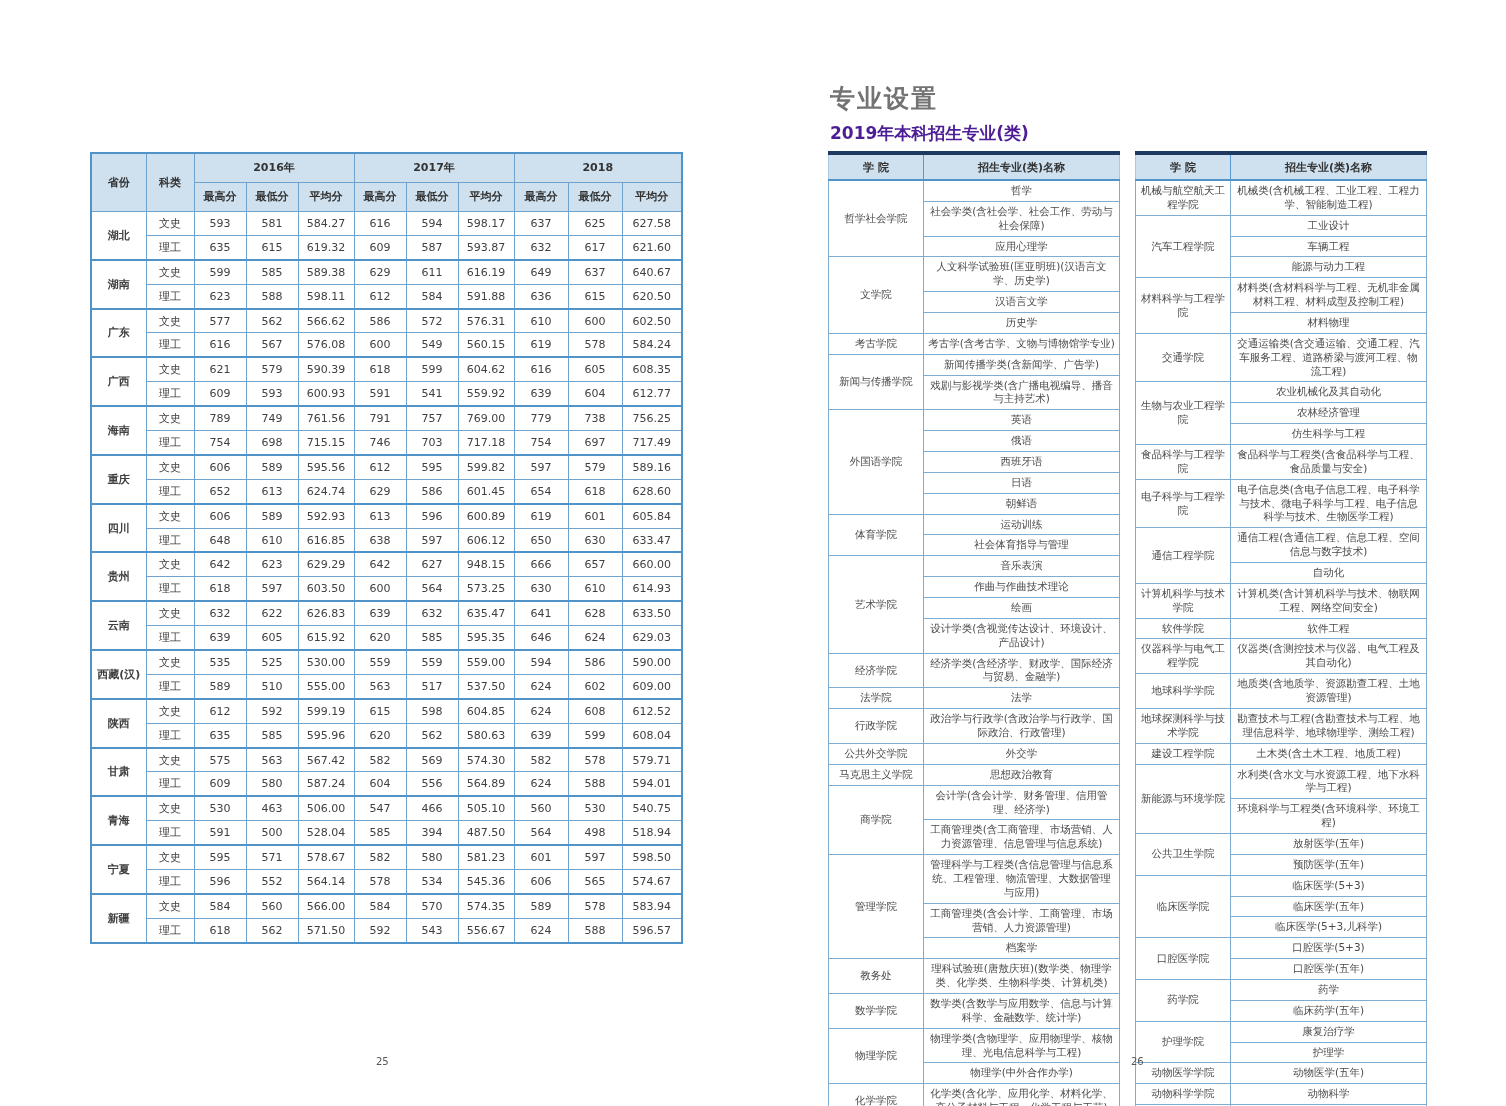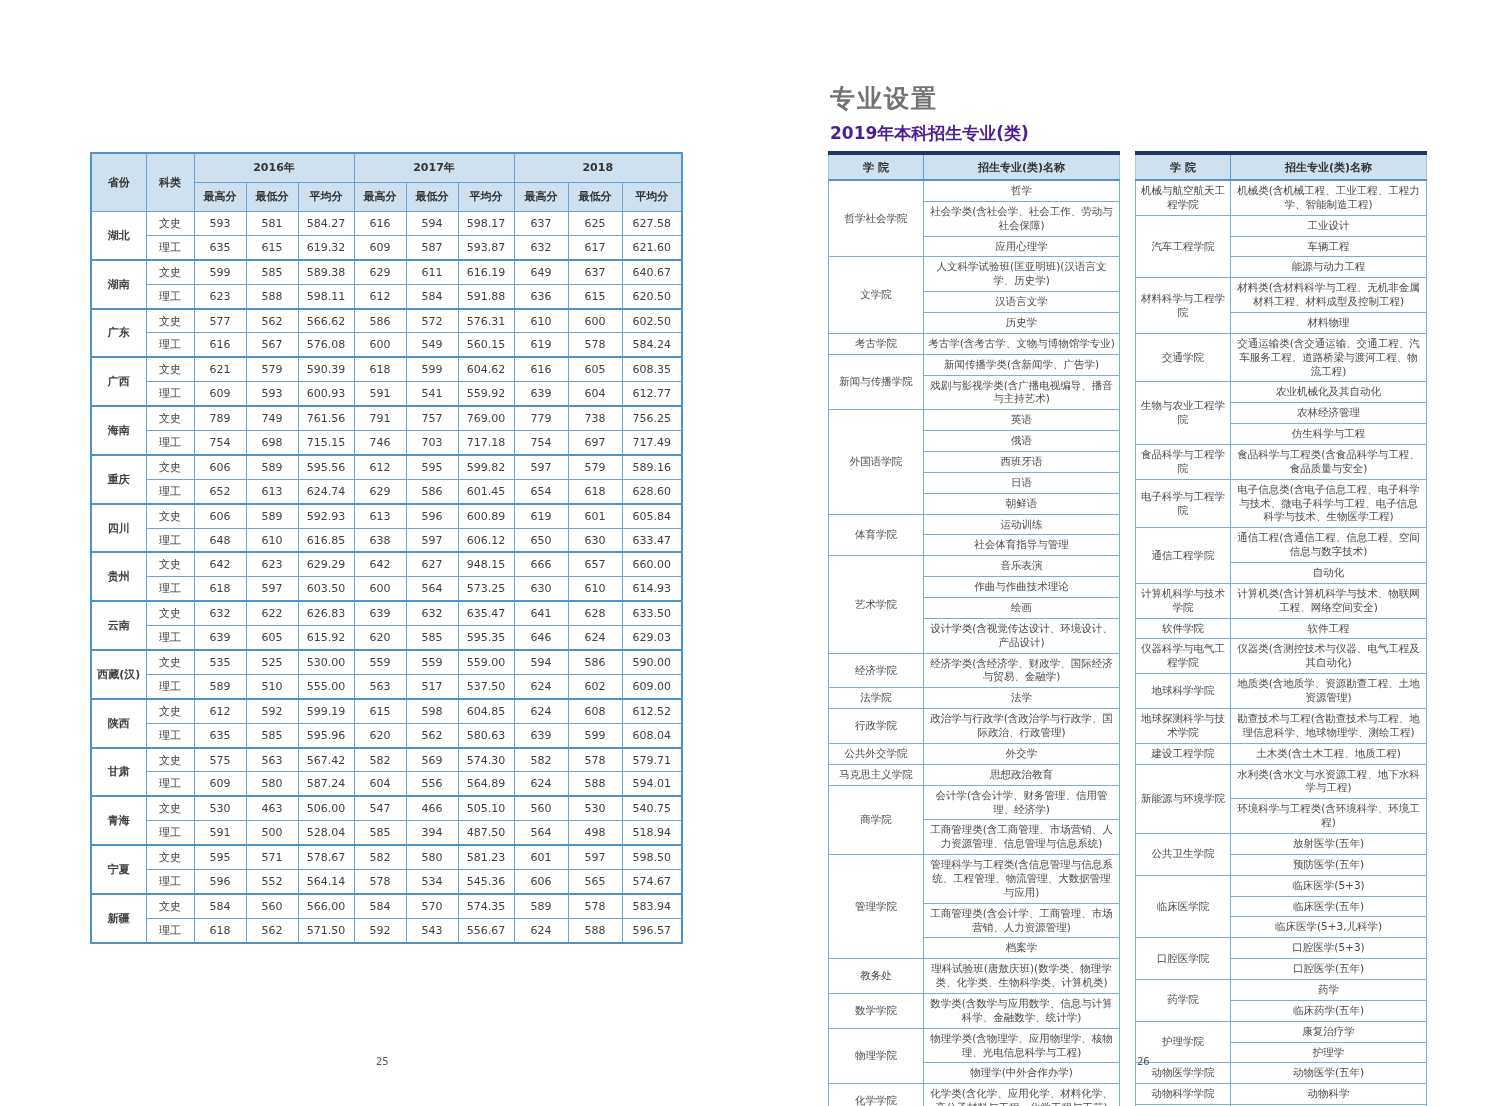--- a/index.html
+++ b/index.html
@@ -36,21 +36,21 @@
   table.majors thead th:first-child { border-right:1.5px solid #5b9bd5; }
   table.majors tbody td {
     border:1px solid #7fadd1; font-size:10.5px; line-height:1.32; color:#4a4a4a;
     text-align:center; vertical-align:middle; padding:3px 4px; background:#ffffff;
   }
   table.majors tbody td.college { width:95px; }
   table.majors tbody tr.grp > td { border-top:1.5px solid #4f93c8; }
 
   .page-num { position:absolute; font-size:10px; color:#555; }
   .page-num.left  { left:376px;  top:1056px; }
-  .page-num.right { left:1131px; top:1056px;margin-left:6px; }
+  .page-num.right { left:1131px; top:1056px; }
 </style>
 </head>
 <body>
 
 <div class="score-wrap">
   <table class="score">
     <colgroup>
       <col style="width:55px">
         <col style="width:48px">
       <col style="width:52px">

